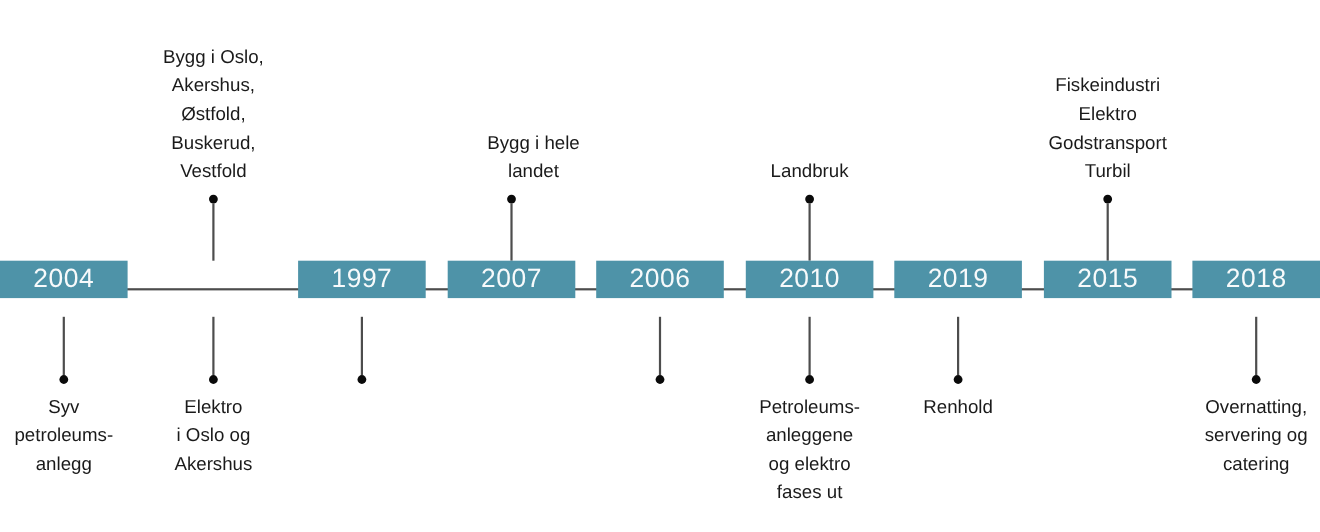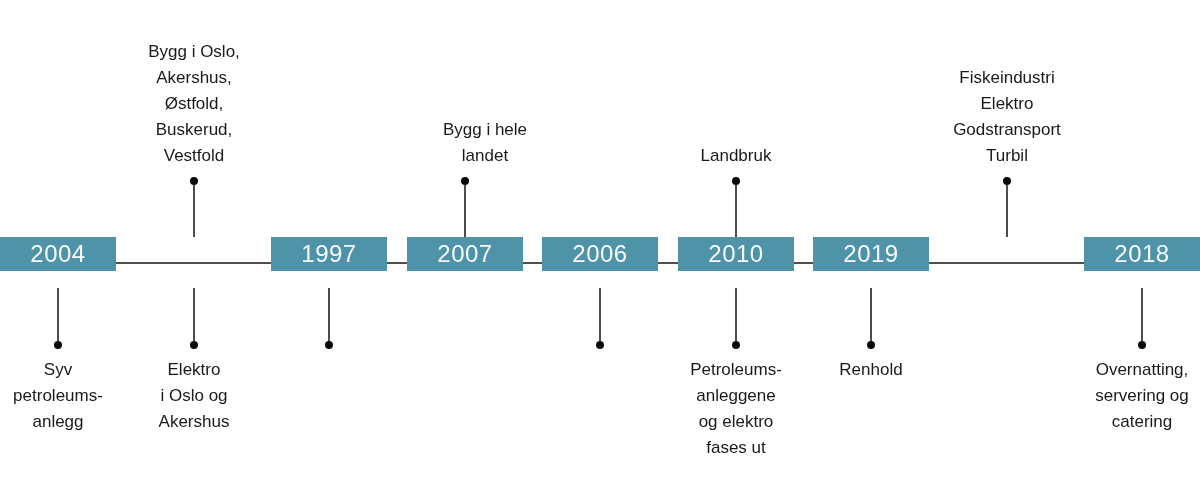--- a/index.html
+++ b/index.html
@@ -93,20 +93,23 @@
     </div>
   <div class="year-box" style="left:542px">
       <span>2006</span>
     </div>
   <div class="year-box" style="left:678px">
       <span>2010</span>
     </div>
   <div class="year-box" style="left:813px">
       <span>2019</span>
     </div>
+  <div class="year-box" style="left:949px">
+      <span>2015</span>
+    </div>
   <div class="year-box" style="left:1084px">
       <span>2018</span>
     </div>
 
   <div class="event-label above" style="left:84px">Bygg i Oslo,
 Akershus,
 Østfold,
 Buskerud,
 Vestfold</div>
   <div class="vline above" style="left:193px"></div>

